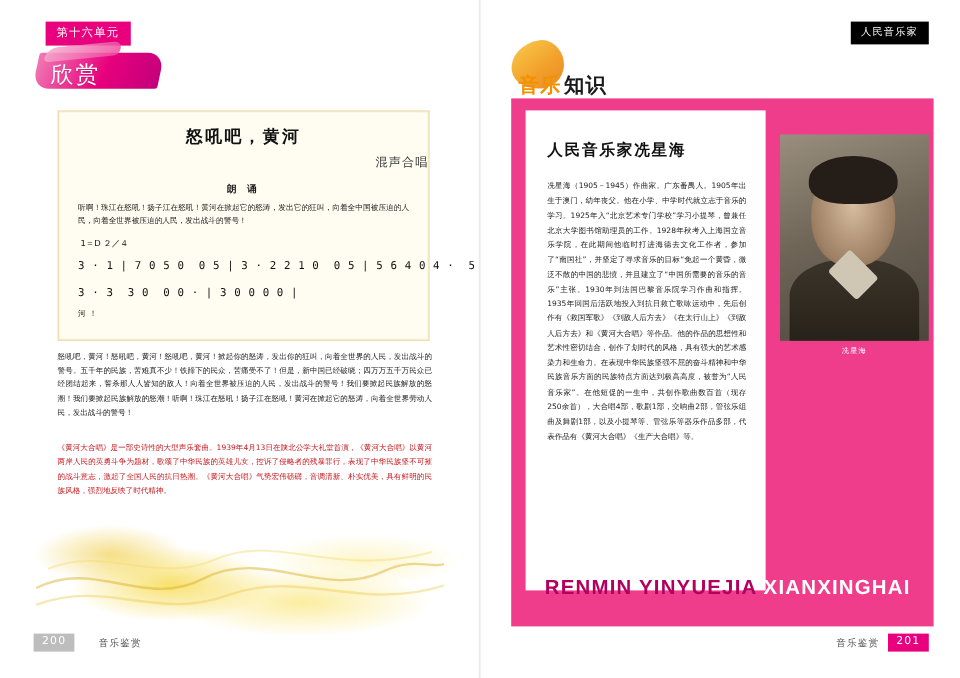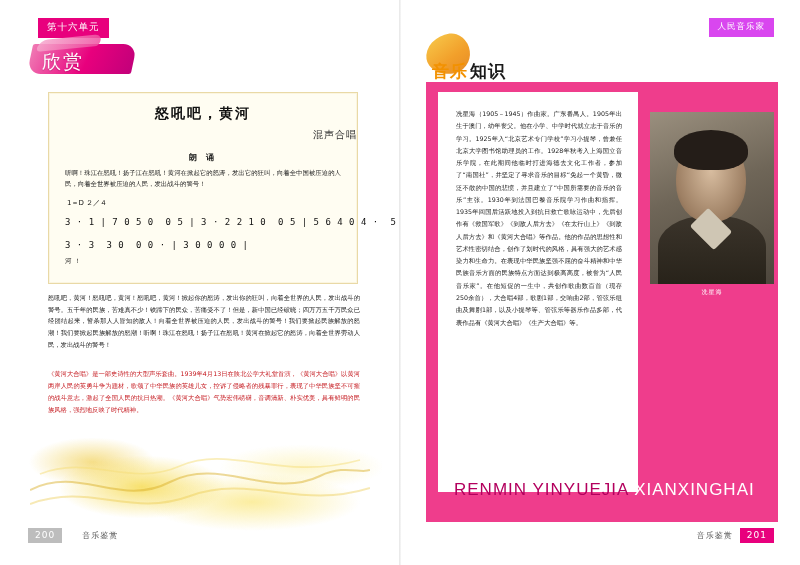--- a/index.html
+++ b/index.html
@@ -104,21 +104,21 @@
     position: absolute; left: 28px; bottom: 22px; display: flex; align-items: center; gap: 20px;
   }
   .folio-num-left {
     background: #bdbdbd; color: #fff; font-size: 9px; padding: 2px 7px 3px 7px; letter-spacing: 1px;
   }
   .folio-label { font-size: 8px; color: #555; letter-spacing: 1px; }
 
   
   .corner-tab {
     position: absolute; right: 26px; top: 18px;
-    background: #d946ef; color: #fff; font-size: 8.5px; padding: 3px 9px 4px 9px; letter-spacing: 1px;
+    background: #000000; color: #fff; font-size: 8.5px; padding: 3px 9px 4px 9px; letter-spacing: 1px;
   }
   .zhishi-wrap { position: absolute; left: 26px; top: 34px; width: 120px; height: 44px; }
   .zhishi-brush {
     position: absolute; left: 0; top: 0; width: 44px; height: 40px;
     background: linear-gradient(150deg, #f7c843 0%, #f19a1f 60%, #e5851a 100%);
     border-radius: 60% 40% 45% 55% / 55% 50% 50% 45%;
     transform: rotate(-8deg);
     opacity: .95;
   }
   .zhishi-text {
@@ -163,21 +163,21 @@
   .portrait .collar {
     position: absolute; left: 44px; top: 104px; width: 34px; height: 26px;
     background: #cfc6b4; transform: rotate(45deg); border-radius: 3px;
   }
   .portrait-caption {
     position: absolute; right: 26px; top: 288px; width: 124px;
     text-align: center; font-size: 6px; color: #ffffff; letter-spacing: 1px;
   }
   .pinyin {
     position: absolute; left: 54px; top: 480px; width: 330px;
-    font-size: 17px; letter-spacing: 1px; font-weight: normal;
+    font-size: 17px; letter-spacing: 1px; font-weight: bold;
     color: #b3005e; font-family: "Liberation Sans", sans-serif;
   }
   .pinyin .w { color: #ffffff; }
 
   .folio-right {
     position: absolute; right: 26px; bottom: 22px; display: flex; align-items: center; gap: 7px;
   }
   .folio-num-right {
     background: #e8007d; color: #fff; font-size: 9px; padding: 2px 7px 3px 7px; letter-spacing: 1px;
   }
@@ -239,20 +239,21 @@
     <div class="zhishi-wrap">
       <div class="zhishi-brush"></div>
       <div class="zhishi-text">
         <span>音乐</span><span class="t2">知识</span>
       </div>
     </div>
 
     <div class="pink-panel"></div>
 
     <div class="white-card">
+      <div class="card-title">人民音乐家冼星海</div>
       <div class="card-body">冼星海（1905－1945）作曲家。广东番禺人。1905年出生于澳门，幼年丧父。他在小学、中学时代就立志于音乐的学习。1925年入“北京艺术专门学校”学习小提琴，曾兼任北京大学图书馆助理员的工作。1928年秋考入上海国立音乐学院，在此期间他临时打进海德去文化工作者，参加了“南国社”，并坚定了寻求音乐的目标“免起一个黄昏，微泛不散的中国的悲愤，并且建立了“中国所需要的音乐的音乐”主张。1930年到法国巴黎音乐院学习作曲和指挥。1935年回国后活跃地投入到抗日救亡歌咏运动中，先后创作有《救国军歌》《到敌人后方去》《在太行山上》《到敌人后方去》和《黄河大合唱》等作品。他的作品的思想性和艺术性密切结合，创作了划时代的风格，具有强大的艺术感染力和生命力。在表现中华民族坚强不屈的奋斗精神和中华民族音乐方面的民族特点方面达到极高高度，被誉为“人民音乐家”。在他短促的一生中，共创作歌曲数百首（现存250余首），大合唱4部，歌剧1部，交响曲2部，管弦乐组曲及舞剧1部，以及小提琴等、管弦乐等器乐作品多部，代表作品有《黄河大合唱》《生产大合唱》等。</div>
     </div>
 
     <div class="portrait">
       <div class="body-sh"></div>
       <div class="head"></div>
       <div class="hair"></div>
       <div class="collar"></div>
     </div>
     <div class="portrait-caption">冼星海</div>

